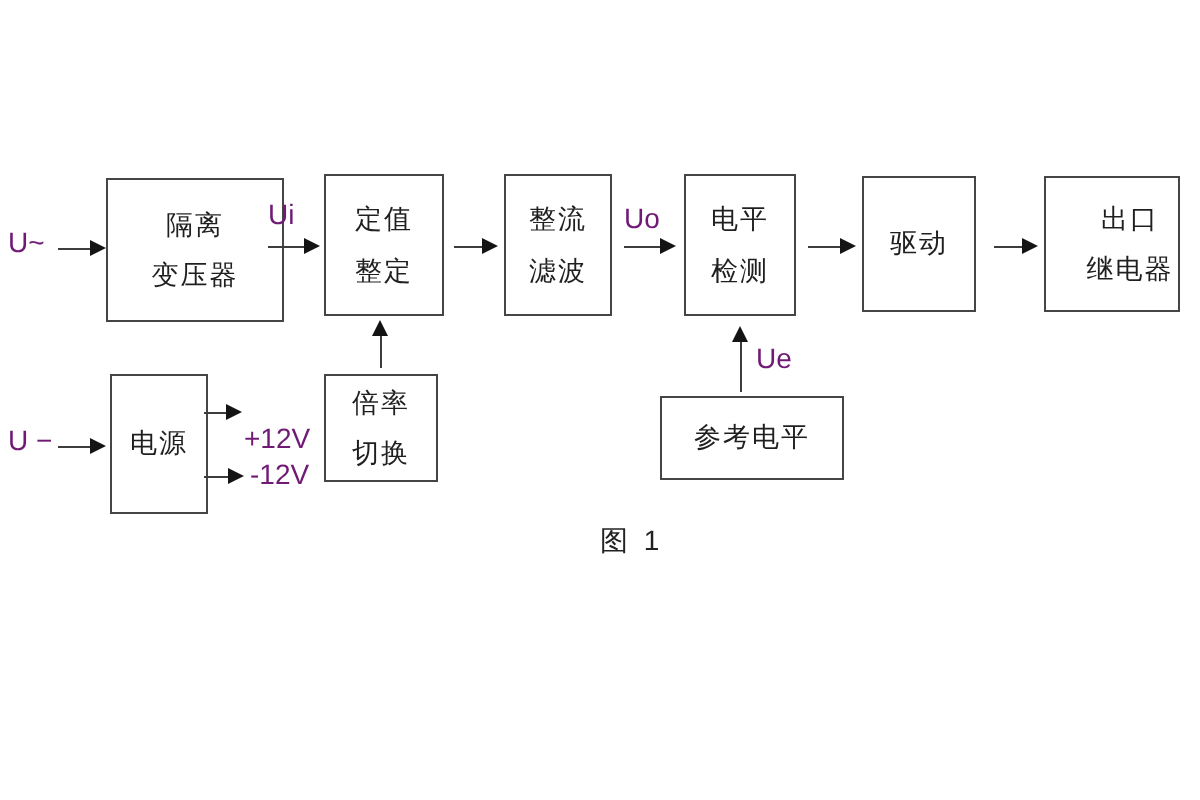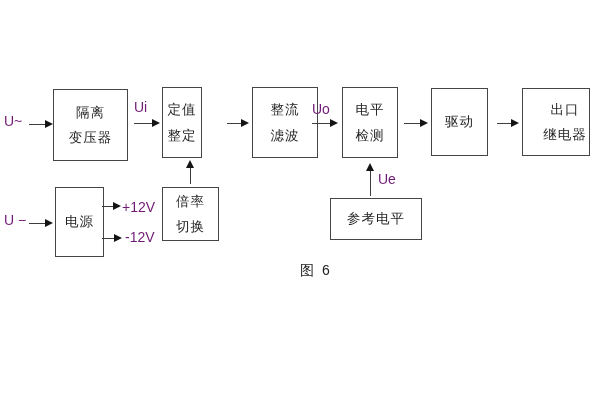--- a/index.html
+++ b/index.html
@@ -75,42 +75,42 @@
 <body>
 
 <div class="canvas">
 
   <span class="lbl" style="left:4px; top:114px;">U~</span>
   <div class="arrow-h" style="left:29px; top:119px; width:24px;">
     <span class="shaft"></span>
     <span class="head"></span>
   </div>
 
-  <div class="block" style="left:53px; top:89px; width:75px; height:72px;">
+  <div class="block" style="left:53px; top:89px; width:89px; height:72px;">
     <span>隔离</span>
     <span>变压器</span>
   </div>
 
   <span class="lbl" style="left:134px; top:100px;">Ui</span>
   <div class="arrow-h" style="left:134px; top:118px; width:26px;">
     <span class="shaft"></span>
     <span class="head"></span>
   </div>
 
-  <div class="block" style="left:162px; top:87px; width:40px; height:71px;">
+  <div class="block" style="left:162px; top:87px; width:60px; height:71px;">
     <span>定值</span>
     <span>整定</span>
   </div>
 
   <div class="arrow-h" style="left:227px; top:118px; width:22px;">
     <span class="shaft"></span>
     <span class="head"></span>
   </div>
 
-  <div class="block" style="left:252px; top:87px; width:66px; height:71px;">
+  <div class="block" style="left:252px; top:87px; width:54px; height:71px;">
     <span>整流</span>
     <span>滤波</span>
   </div>
 
   <span class="lbl" style="left:312px; top:102px;">Uo</span>
   <div class="arrow-h" style="left:312px; top:118px; width:26px;">
     <span class="shaft"></span>
     <span class="head"></span>
   </div>
 
@@ -145,21 +145,21 @@
   </div>
 
   <div class="block" style="left:55px; top:187px; width:49px; height:70px;">
     <span>电源</span>
   </div>
 
   <div class="arrow-h" style="left:102px; top:201px; width:19px;">
     <span class="shaft"></span>
     <span class="head"></span>
   </div>
-  <span class="lbl" style="left:122px; top:200px;">+12V</span>
+  <span class="lbl" style="left:122px; top:212px;">+12V</span>
 
   <div class="arrow-h" style="left:102px; top:233px; width:20px;">
     <span class="shaft"></span>
     <span class="head"></span>
   </div>
   <span class="lbl" style="left:125px; top:230px;">-12V</span>
 
   <div class="block" style="left:162px; top:187px; width:57px; height:54px;">
     <span>倍率</span>
     <span>切换</span>
@@ -173,15 +173,15 @@
   <div class="arrow-v" style="left:365px; top:163px; height:33px;">
     <span class="shaft"></span>
     <span class="head"></span>
   </div>
   <span class="lbl" style="left:378px; top:172px;">Ue</span>
 
   <div class="block" style="left:330px; top:198px; width:92px; height:42px;">
     <span>参考电平</span>
   </div>
 
-  <span class="caption" style="left:300px; top:262px;">图 6</span>
+  <span class="caption" style="left:300px; top:262px;">图 1</span>
 
 </div>
 
 </body></html>

